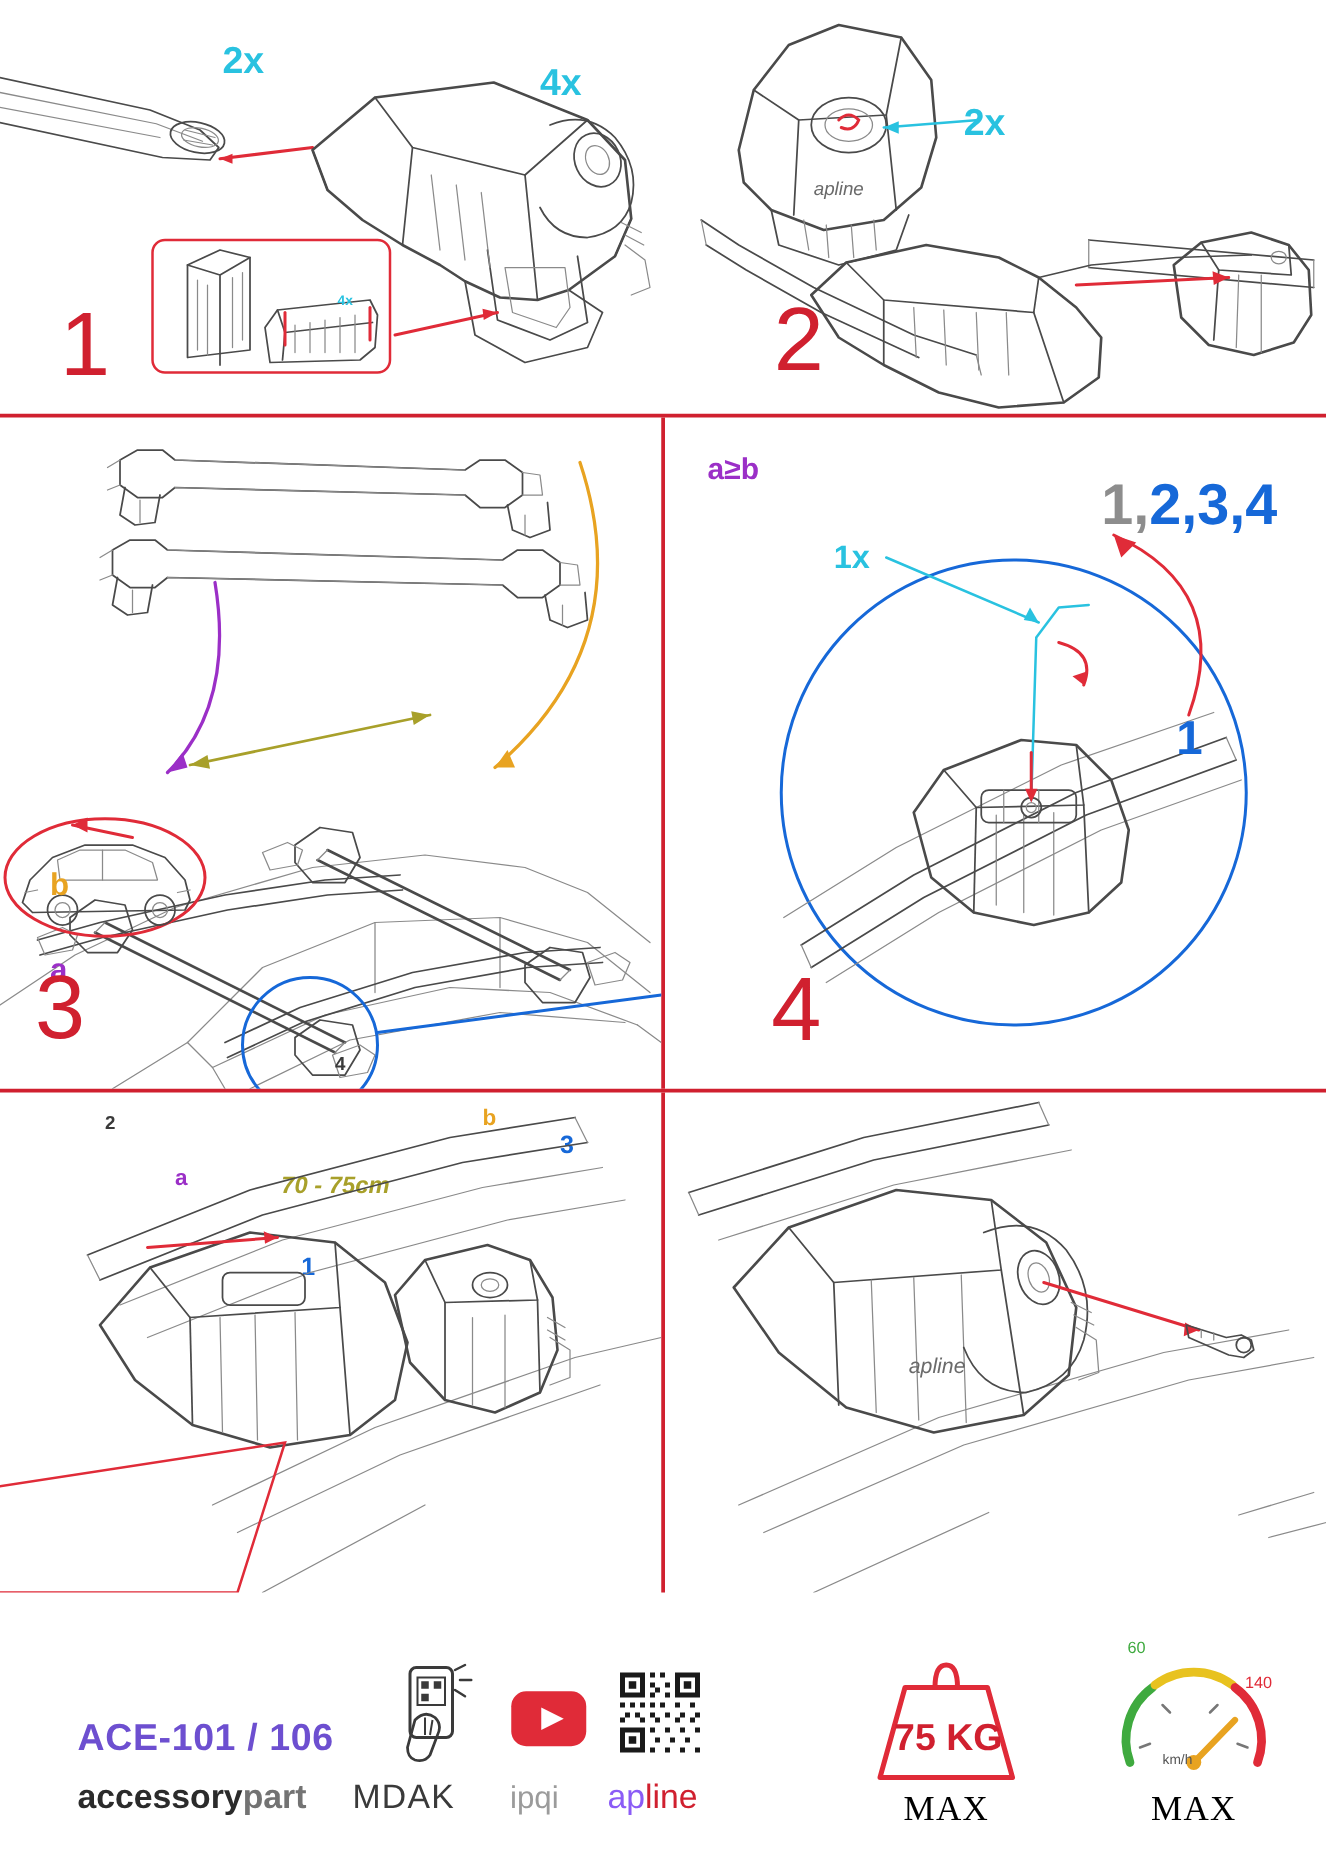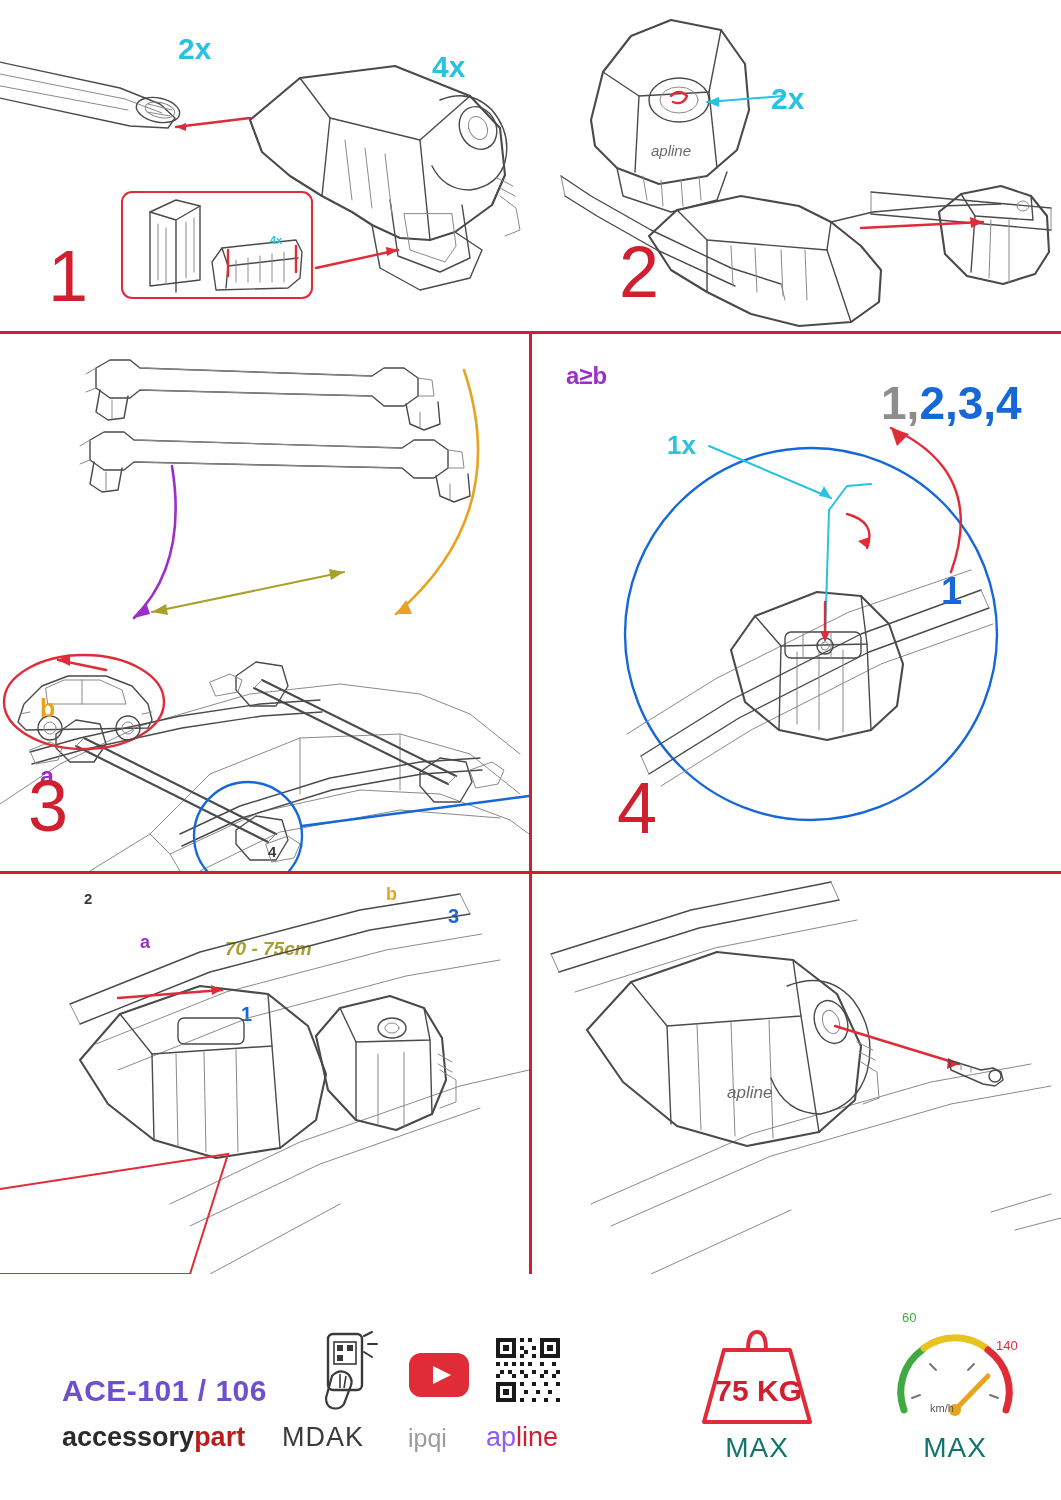--- a/index.html
+++ b/index.html
@@ -76,43 +76,44 @@
     font-size: 30px;
     font-weight: bold;
     letter-spacing: 0.5px;
   }
   .brand-accessory {
     position: absolute;
     font-size: 27px;
     font-weight: bold;
   }
   .brand-accessory .a1 { color: #2b2b2b; }
-  .brand-accessory .a2 { color: #b91c1c; margin-top: 29px; }
+  .brand-accessory .a2 { color: #737373; margin-top: 29px; }
   .brand-mdak {
     position: absolute;
     font-size: 27px;
     color: #3a3a3a;
     letter-spacing: 1px;
   }
   .brand-ipqi {
     position: absolute;
     font-size: 25px;
     color: #9b9b9b;
   }
   .brand-apline {
     position: absolute;
     font-size: 27px;
   }
   .brand-apline .p1 { color: #8b5cf6; }
   .brand-apline .p2 { color: #d0202f; }
   .max-label {
     position: absolute;
     font-size: 28px;
-    color: #0f766e;
+    color: #000000;
     letter-spacing: 1px;
+    font-family: Liberation Serif, serif;
   }
   .weight-text {
     position: absolute;
     color: #d0202f;
     font-size: 30px;
     font-weight: bold;
   }
   .speed-small {
     position: absolute;
     font-size: 11px;

